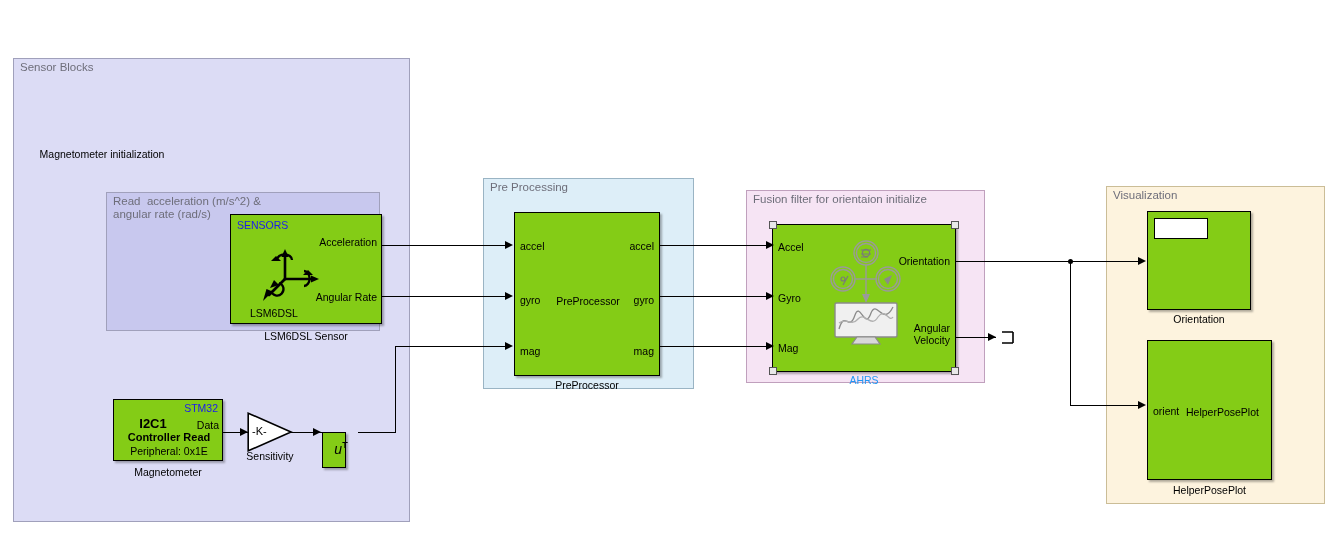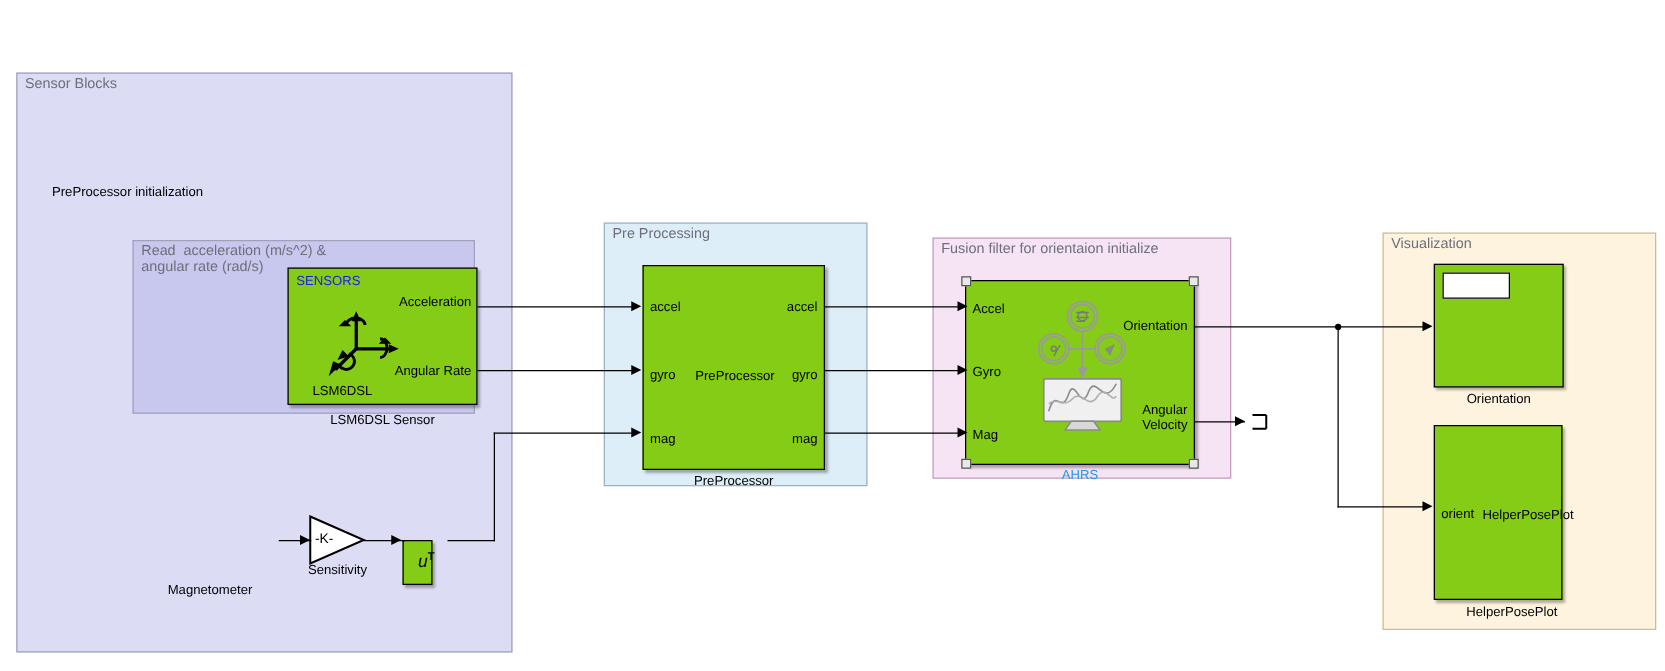--- a/index.html
+++ b/index.html
@@ -126,21 +126,21 @@
 </head>
 <body>
 
 <div id="canvas">
 
 
   <div class="area lavender" style="left:13px;top:58px;width:397px;height:464px;">
     <div class="area-label">Sensor Blocks</div>
   </div>
 
-  <div class="blk-cap" style="left:28px;top:148px;width:148px;">PreProcessor initialization</div>
+  <div class="blk-cap" style="left:28px;top:148px;width:148px;">Magnetometer initialization</div>
 
   <div class="area lavender2" style="left:106px;top:192px;width:274px;height:139px;">
     <div class="area-label">Read  acceleration (m/s^2) &amp;
 angular rate (rad/s)</div>
   </div>
 
   <div class="blk" style="left:230px;top:214px;width:152px;height:110px;">
     <div class="bluehdr" style="left:6px;top:4px;">SENSORS</div>
     <div class="port" style="right:4px;top:22px;">Acceleration</div>
     <div class="port" style="right:4px;top:77px;">Angular Rate</div>
@@ -166,20 +166,27 @@
           <polygon points="19,13 24,18 14,18"></polygon>
           <polygon points="51,27 46,32 56,32"></polygon>
           <polygon points="17,37 22,42 13,45"></polygon>
         </g>
       </svg>
     </div>
   </div>
   <div class="blk-cap" style="left:230px;top:330px;width:152px;">LSM6DSL Sensor</div>
 
 
+  <div class="blk" style="left:113px;top:399px;width:110px;height:62px;">
+    <div class="bluehdr" style="right:4px;top:2px;">STM32</div>
+    <div class="abs i2cbig" style="left:0;top:16px;width:78px;text-align:center;">I2C1</div>
+    <div class="abs i2cmid" style="left:0;top:31px;width:110px;text-align:center;">Controller Read</div>
+    <div class="abs i2csm" style="left:0;top:45px;width:110px;text-align:center;">Peripheral: 0x1E</div>
+    <div class="port" style="right:3px;top:20px;">Data</div>
+  </div>
   <div class="blk-cap" style="left:113px;top:466px;width:110px;">Magnetometer</div>
 
   <div class="gainwrap" style="left:247px;top:412px;width:46px;height:40px;">
     <svg width="46" height="40" viewBox="0 0 46 40">
       <polygon points="1.2,1.2 44,20 1.2,38.8" fill="#ffffff" stroke="#000" stroke-width="1.6"></polygon>
     </svg>
     <div class="gaintxt" style="left:5px;top:13px;">-K-</div>
   </div>
   <div class="blk-cap" style="left:232px;top:450px;width:76px;">Sensitivity</div>
 
@@ -262,21 +269,21 @@
 
   <div class="area cream" style="left:1106px;top:186px;width:219px;height:318px;">
     <div class="area-label">Visualization</div>
   </div>
 
   <div class="blk" style="left:1147px;top:211px;width:104px;height:99px;">
     <div class="disprect" style="left:6px;top:6px;width:52px;height:19px;"></div>
   </div>
   <div class="blk-cap" style="left:1147px;top:313px;width:104px;">Orientation</div>
 
-  <div class="blk" style="left:1147px;top:340px;width:103px;height:140px;">
+  <div class="blk" style="left:1147px;top:340px;width:125px;height:140px;">
     <div class="port" style="left:5px;top:65px;">orient</div>
     <div class="abs" style="left:38px;top:65px;font-size:10.5px;">HelperPosePlot</div>
   </div>
   <div class="blk-cap" style="left:1147px;top:484px;width:125px;">HelperPosePlot</div>
 
   <div class="ln h" style="left:382px;top:245px;width:124px;"></div>
   <div class="arw" style="left:505px;top:241px;"></div>
 
   <div class="ln h" style="left:382px;top:296px;width:124px;"></div>
   <div class="arw" style="left:505px;top:292px;"></div>

